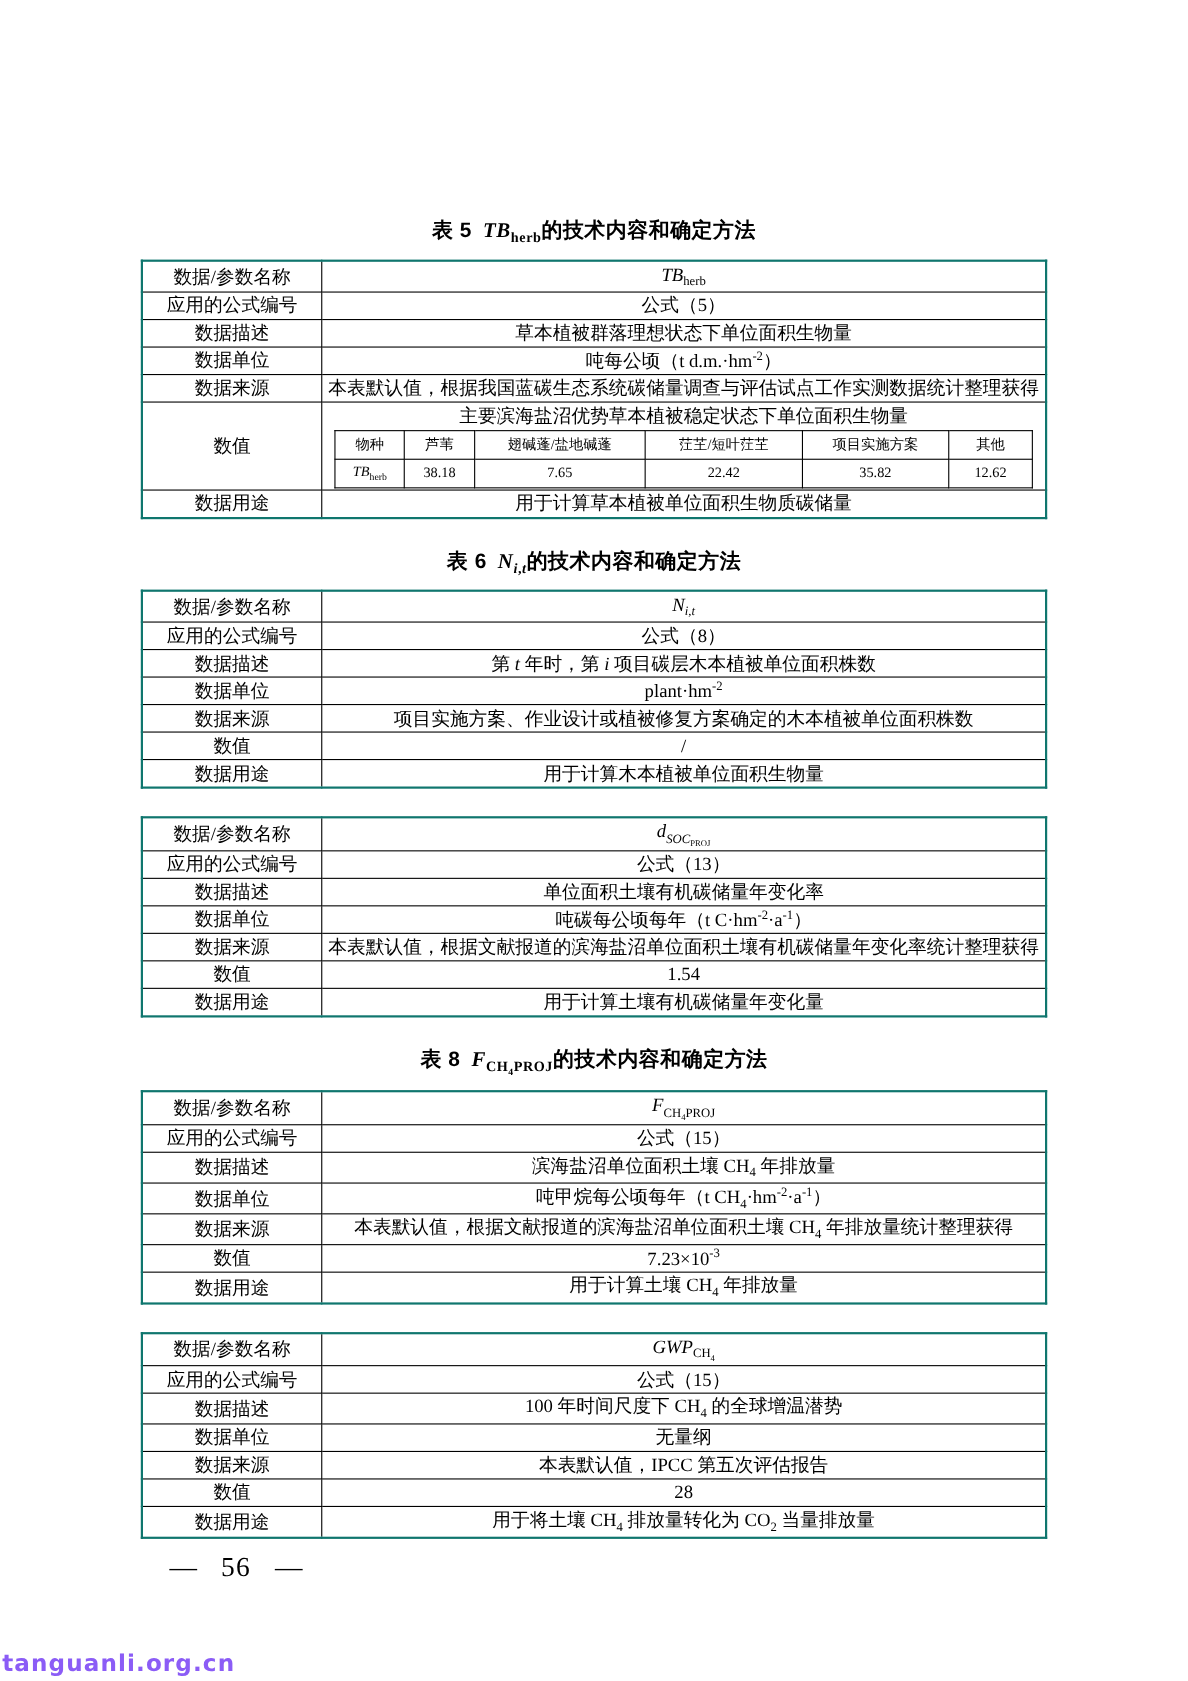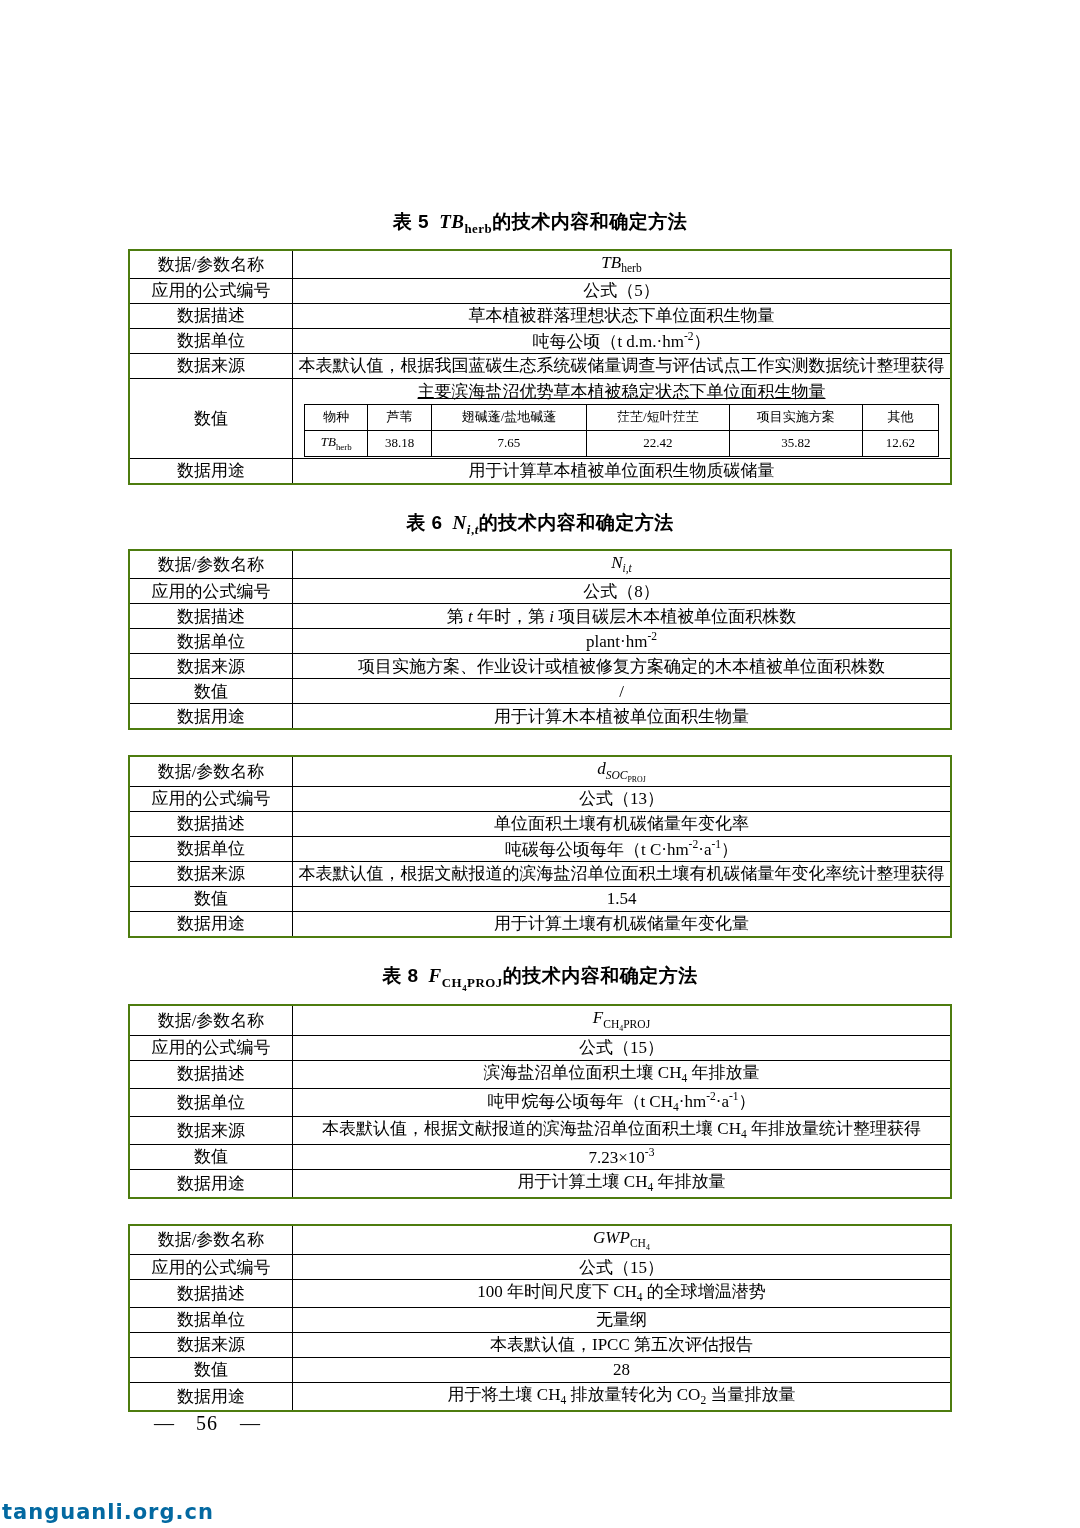--- a/index.html
+++ b/index.html
@@ -9,40 +9,39 @@
     position:relative;
     font-family:"Liberation Serif","DejaVu Serif",serif;
     color:#000;
     overflow:hidden;
   }
   .content {
     position:absolute;
     left:128px; top:0;
     width:824px;
     padding-top:196px;
-    margin-top:13px;
   }
   .tbl-block { margin-bottom:25px; }
   .tbl-title {
     text-align:center;
     font-family:"Liberation Sans","DejaVu Sans",sans-serif;
     font-weight:700;
     font-size:19px;
     margin:0 0 12px 0;
     letter-spacing:0.5px;
   }
   .tbl-title .t-label { margin-right:10px; }
   .tbl-title .t-param {
     font-family:"Liberation Serif","DejaVu Serif",serif;
     font-weight:700;
   }
   table.spec {
     width:100%;
     border-collapse:collapse;
-    border:2px solid #4d7c0f;
+    border:2px solid #0f766e;
     table-layout:fixed;
   }
   table.spec td {
     border:1px solid #000;
     height:22px;
     text-align:center;
     vertical-align:middle;
     font-size:17px;
     padding:1px 4px;
     line-height:1.25;
@@ -50,49 +49,48 @@
   }
   table.spec td.lbl { width:154px; }
   sup { font-size:68%; }
   sub { font-size:68%; }
   td.nested-cell { padding:0 0 3px 0; }
   .nested-caption {
     text-align:center;
     font-size:17px;
     height:24px;
     line-height:24px;
-    text-decoration:underline;
   }
   table.nested {
     width:calc(100% - 14px);
     margin:0 auto;
     border-collapse:collapse;
     table-layout:fixed;
   }
   table.nested td {
     border:1px solid #000;
     height:23px;
     font-size:13px;
   }
   .page-number {
     position:absolute;
     left:143px; top:1412px;
-    font-size:20px;
+    font-size:25px;
     letter-spacing:1px;
     white-space:nowrap;
   }
   .page-number span { margin:0 11px; }
   .page-number .dash { letter-spacing:0; }
   .watermark {
     position:absolute;
     left:2px; bottom:4px;
     font-family:"DejaVu Sans","Liberation Sans",sans-serif;
     font-weight:700;
     font-size:21px;
-    color:#0369a1;
+    color:#8b5cf6;
     letter-spacing:1px;
   }
 </style>
 </head>
 <body>
 
 <div class="content">
 
   <section class="tbl-block">
     <div class="tbl-title">

